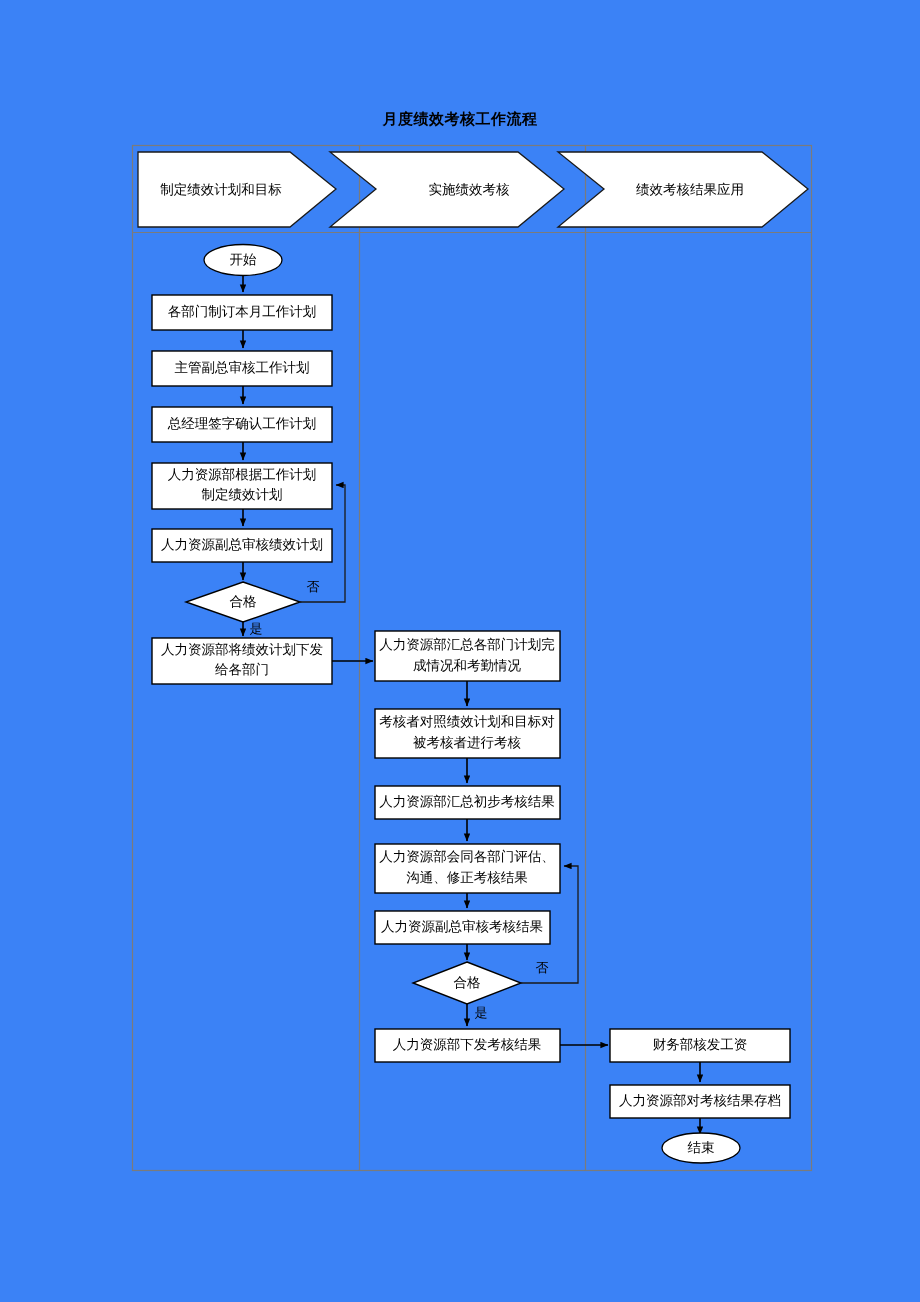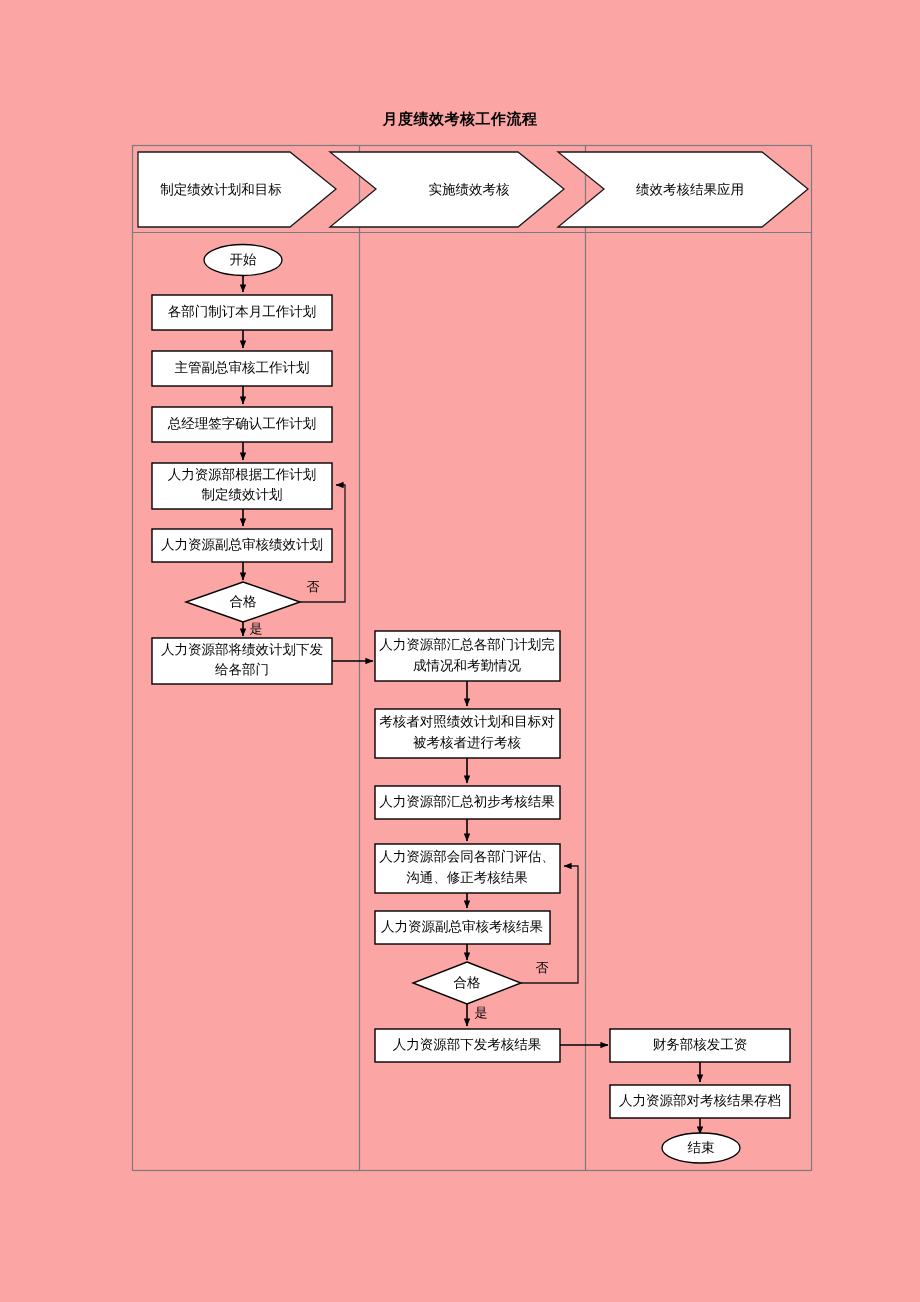--- a/index.html
+++ b/index.html
@@ -11,21 +11,21 @@
     width: 920px;
     height: 1302px;
     font-family: "Liberation Serif", "DejaVu Serif", serif;
     position: relative;
     overflow: hidden;
   }
   #page {
     position: relative;
     width: 920px;
     height: 1302px;
-    background: #fca5a5;
+    background: #3b82f6;
   }
   #flow-title {
     position: absolute;
     left: 0;
     top: 110px;
     width: 920px;
     text-align: center;
     font-size: 15px;
     font-weight: bold;
     color: #000000;

